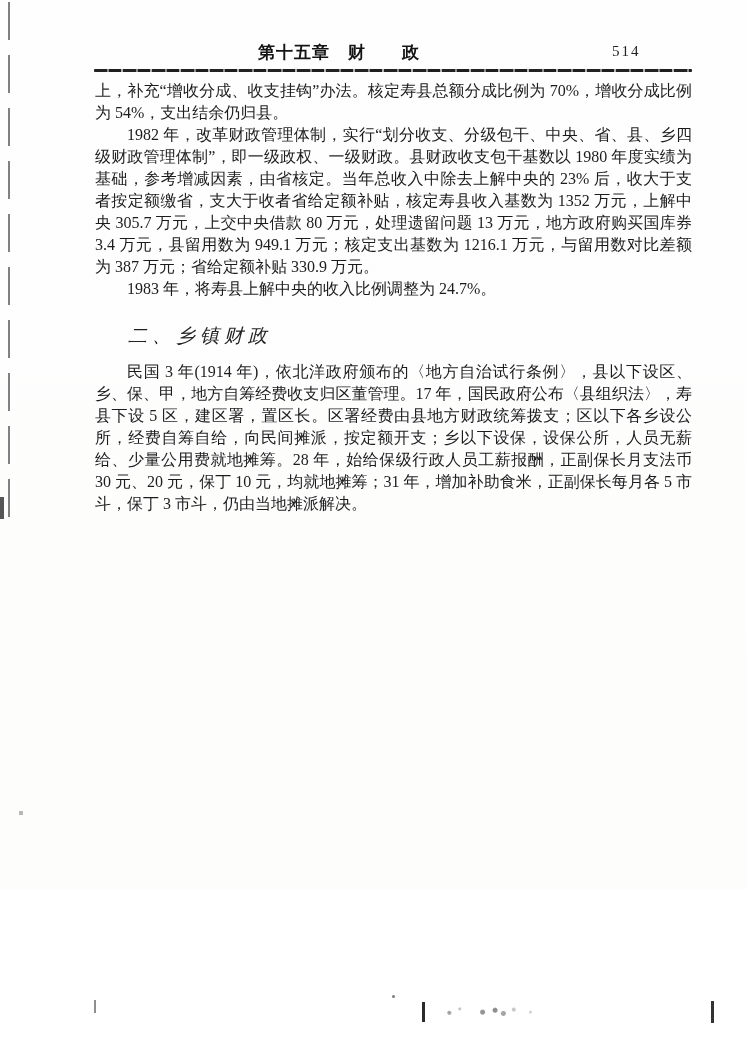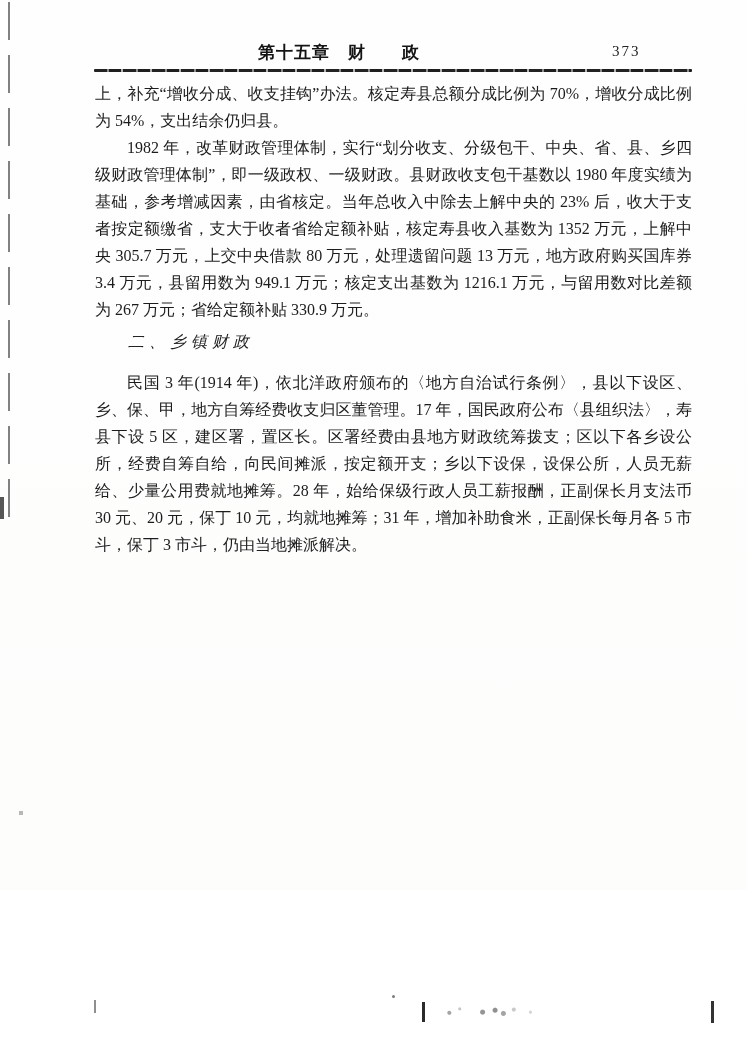--- a/index.html
+++ b/index.html
@@ -33,34 +33,34 @@
       #232323 0px, #232323 13px,
       #8d8d8d 13px, #8d8d8d 15px,
       #1e1e1e 15px, #1e1e1e 27px,
       #b3b3b3 27px, #b3b3b3 29px);
     border-radius:1px;
   }
 
   
   .content {
     position:absolute; left:95px; top:80px; width:597px;
-    font-size:16px; line-height:27px;
+    font-size:16px; line-height:22px;
     text-align:justify;
     color:#1c1c1c;
   }
   .content p { margin:0; text-indent:2em; }
   .content p.no-indent { text-indent:0; }
 
   .section-heading {
     font-style:italic;
     font-weight:500;
-    font-size:16px;
+    font-size:19px;
     letter-spacing:5px;
     color:#222;
-    margin:5px 0 14px 33px;
+    margin:25px 0 14px 33px;
     white-space:nowrap;
   }
 
   
   .binding-dashes {
     position:absolute; left:8px; top:2px; width:2px; height:518px;
     background:repeating-linear-gradient(180deg,
       #6b6b6b 0px, #6b6b6b 38px,
       transparent 38px, transparent 53px);
     opacity:.85;
@@ -101,26 +101,27 @@
     position:absolute; left:711px; top:1001px; width:3px; height:22px;
     background:#333;
   }
 </style>
 </head>
 <body>
 
 <div class="page">
 
   <div class="chapter-title">第十五章　财　　政</div>
-  <div class="page-number">373</div>
+  <div class="page-number">514</div>
   <div class="header-rule"></div>
 
   <div class="content">
     <p class="no-indent">上，补充“增收分成、收支挂钩”办法。核定寿县总额分成比例为 70%，增收分成比例为 54%，支出结余仍归县。</p>
-    <p>1982 年，改革财政管理体制，实行“划分收支、分级包干、中央、省、县、乡四级财政管理体制”，即一级政权、一级财政。县财政收支包干基数以 1980 年度实绩为基础，参考增减因素，由省核定。当年总收入中除去上解中央的 23% 后，收大于支者按定额缴省，支大于收者省给定额补贴，核定寿县收入基数为 1352 万元，上解中央 305.7 万元，上交中央借款 80 万元，处理遗留问题 13 万元，地方政府购买国库券 3.4 万元，县留用数为 949.1 万元；核定支出基数为 1216.1 万元，与留用数对比差额为 267 万元；省给定额补贴 330.9 万元。</p>
+    <p>1982 年，改革财政管理体制，实行“划分收支、分级包干、中央、省、县、乡四级财政管理体制”，即一级政权、一级财政。县财政收支包干基数以 1980 年度实绩为基础，参考增减因素，由省核定。当年总收入中除去上解中央的 23% 后，收大于支者按定额缴省，支大于收者省给定额补贴，核定寿县收入基数为 1352 万元，上解中央 305.7 万元，上交中央借款 80 万元，处理遗留问题 13 万元，地方政府购买国库券 3.4 万元，县留用数为 949.1 万元；核定支出基数为 1216.1 万元，与留用数对比差额为 387 万元；省给定额补贴 330.9 万元。</p>
+    <p>1983 年，将寿县上解中央的收入比例调整为 24.7%。</p>
 
     <div class="section-heading">二、乡镇财政</div>
 
     <p>民国 3 年(1914 年)，依北洋政府颁布的〈地方自治试行条例〉，县以下设区、乡、保、甲，地方自筹经费收支归区董管理。17 年，国民政府公布〈县组织法〉，寿县下设 5 区，建区署，置区长。区署经费由县地方财政统筹拨支；区以下各乡设公所，经费自筹自给，向民间摊派，按定额开支；乡以下设保，设保公所，人员无薪给、少量公用费就地摊筹。28 年，始给保级行政人员工薪报酬，正副保长月支法币 30 元、20 元，保丁 10 元，均就地摊筹；31 年，增加补助食米，正副保长每月各 5 市斗，保丁 3 市斗，仍由当地摊派解决。</p>
   </div>
 
   <div class="binding-dashes"></div>
   <div class="binding-mark-dark"></div>
   <div class="speck-mid-left"></div>
   <div class="artifact-dash-bottom-left"></div>

